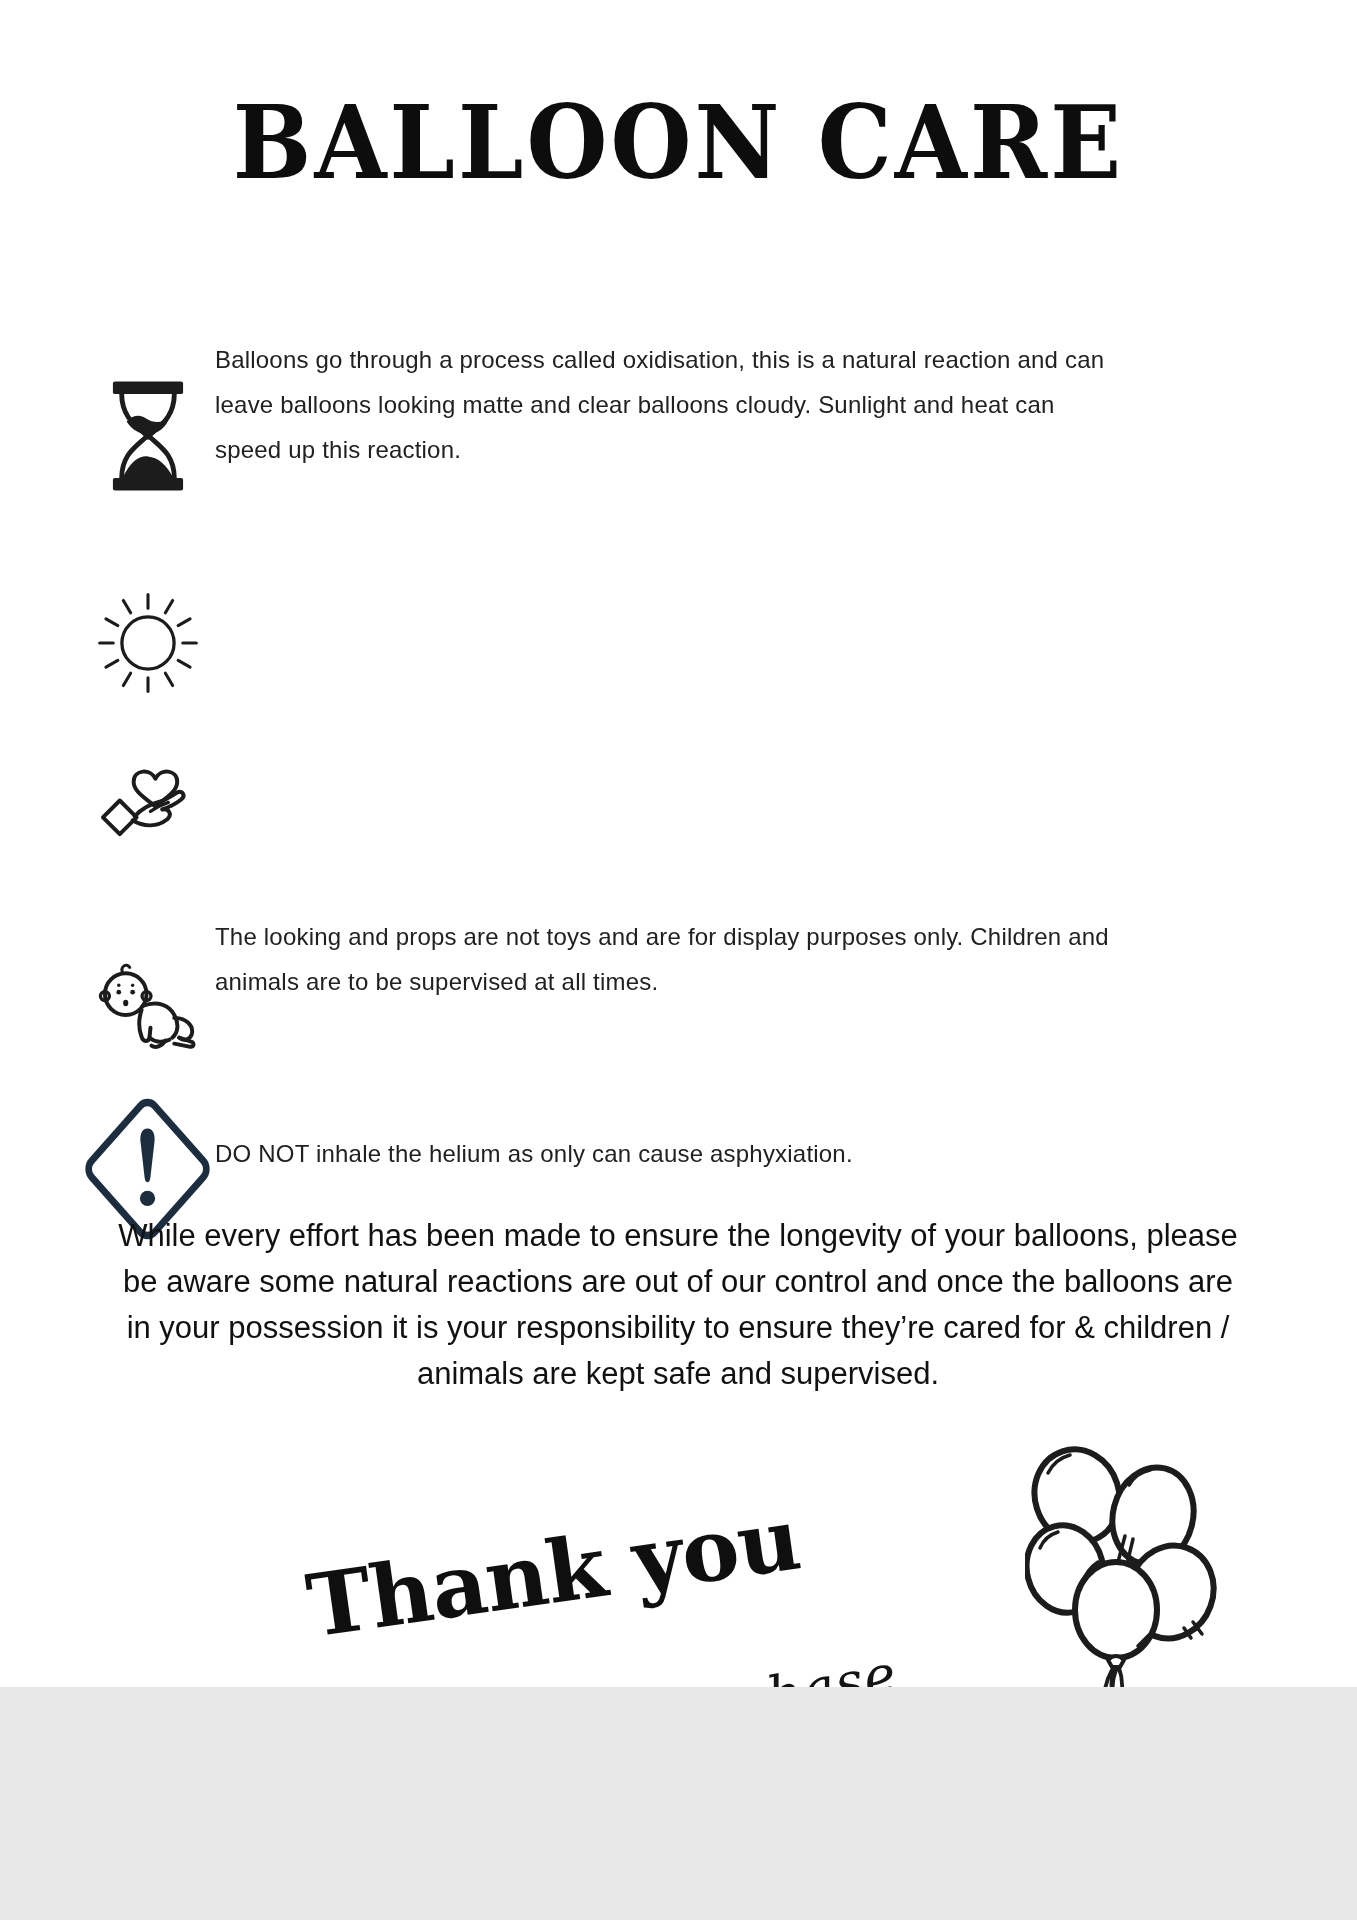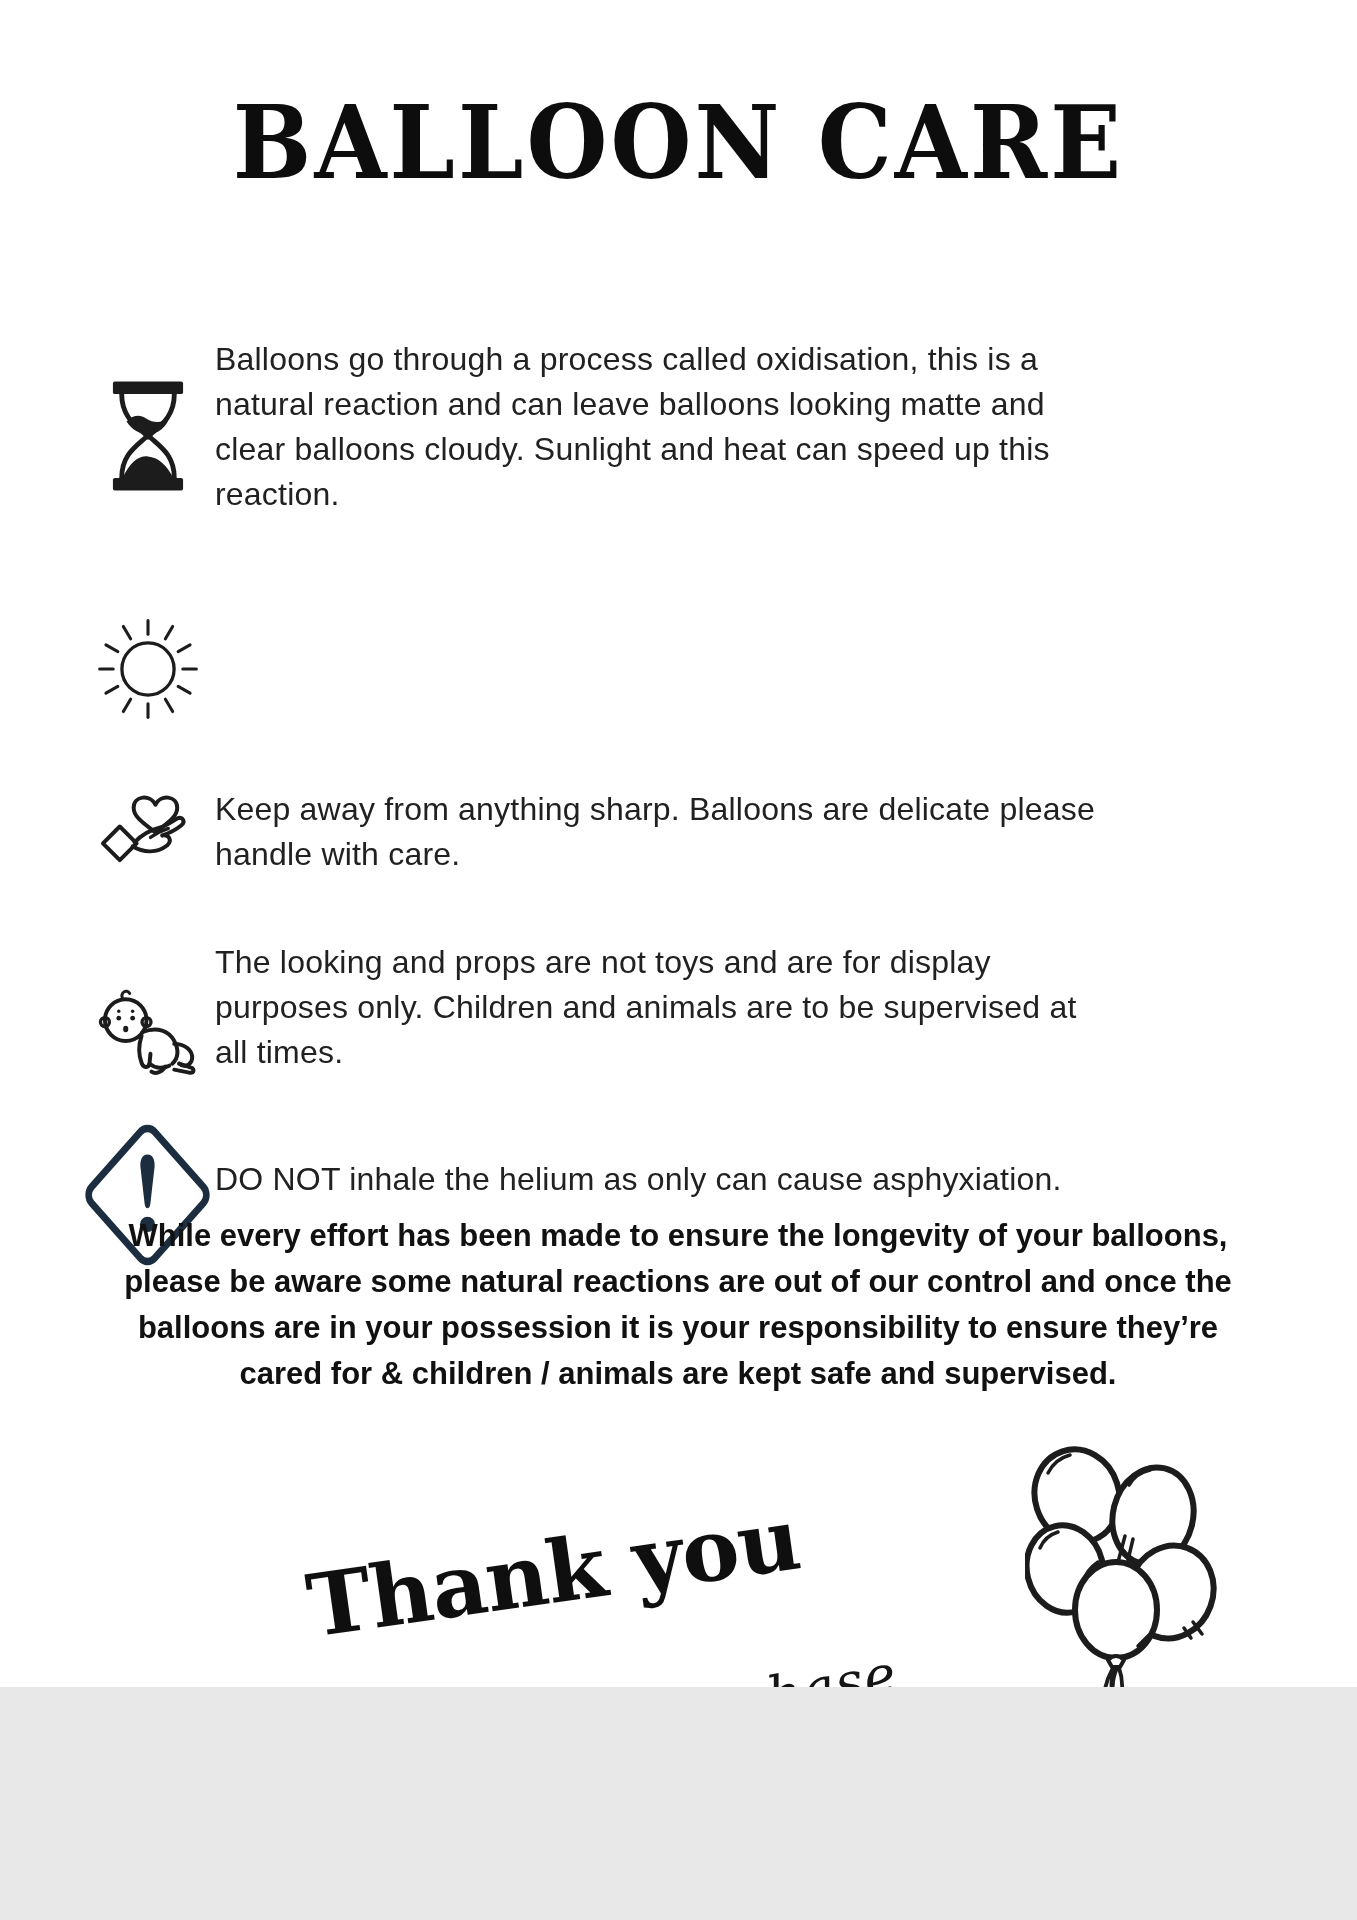--- a/index.html
+++ b/index.html
@@ -29,39 +29,39 @@
     display:flex;flex-direction:column;
   }
   .care-row{display:flex;align-items:flex-start;}
   .icon-cell{
     width:135px;min-width:135px;
     display:flex;justify-content:center;
   }
   .care-text{
     margin:0;
     width:895px;
-    font-size:32px;
+    font-size:24px;
     line-height:45px;
     letter-spacing:.2px;
     color:#212121;
   }
   .mb60{margin-bottom:60px}
   .mb63{margin-bottom:63px}
   .mb75{margin-bottom:75px}
   .mt44{margin-top:44px}
   .mt34{margin-top:34px}
   .mtm14{margin-top:-14px}
   .mt42{margin-top:42px}
   .mtm38{margin-top:-38px}
 
   .disclaimer{
     position:absolute;top:1213px;left:118px;width:1120px;
     margin:0;
     text-align:center;
-    font-weight:bold;
+    font-weight:normal;
     font-size:31px;
     line-height:46px;
     color:#111;
   }
   .thank-you{
     position:absolute;top:1556px;left:308px;
     font-family:"DejaVu Serif",serif;
     font-weight:bold;
     font-size:86px;
     letter-spacing:-1px;
@@ -139,21 +139,20 @@
     <div class="care-row mb63">
       <div class="icon-cell mtm14">
         <svg width="104" height="104" viewBox="0 0 105 105">
           <path class="ink-line" stroke-width="4" d="M60,32 C55,21 38,23 38,35 C38,44 47,50 60,60 C73,50 82,44 82,35 C82,23 65,21 60,32 Z"></path>
           <path class="ink-line" stroke-width="4" d="M7,71 L24,54 L41,71 L24,88 Z"></path>
           <path class="ink-line" stroke-width="4" d="M39,70 C47,61 57,57 65,55 C71,53 77,49 82,46 C87,43 91,49 86,53 C81,57 73,61 67,63"></path>
           <path class="ink-line" stroke-width="4" d="M37,74 C48,81 62,81 72,73 C77,68 74,62 67,63"></path>
           <path class="ink-line" stroke-width="3.4" d="M55,65 C61,61 67,58 73,56"></path>
         </svg>
       </div>
-      <p class="care-text">Keep away from anything sharp. Balloons are delicate please handle with care.</p>
     </div>
 
     <div class="care-row mb75">
       <div class="icon-cell mt42">
         <svg width="104" height="100" viewBox="0 0 105 100">
           <circle class="ink-line" stroke-width="4" cx="30" cy="38" r="21"></circle>
           <path class="ink-line" stroke-width="3" d="M27,17 C24,10 31,6 34,11"></path>
           <circle class="ink-line" stroke-width="3.4" cx="9" cy="40" r="4.5"></circle>
           <circle class="ink-line" stroke-width="3.4" cx="51" cy="40" r="4.5"></circle>
           <circle class="ink-fill" cx="23" cy="36" r="2.4"></circle>

